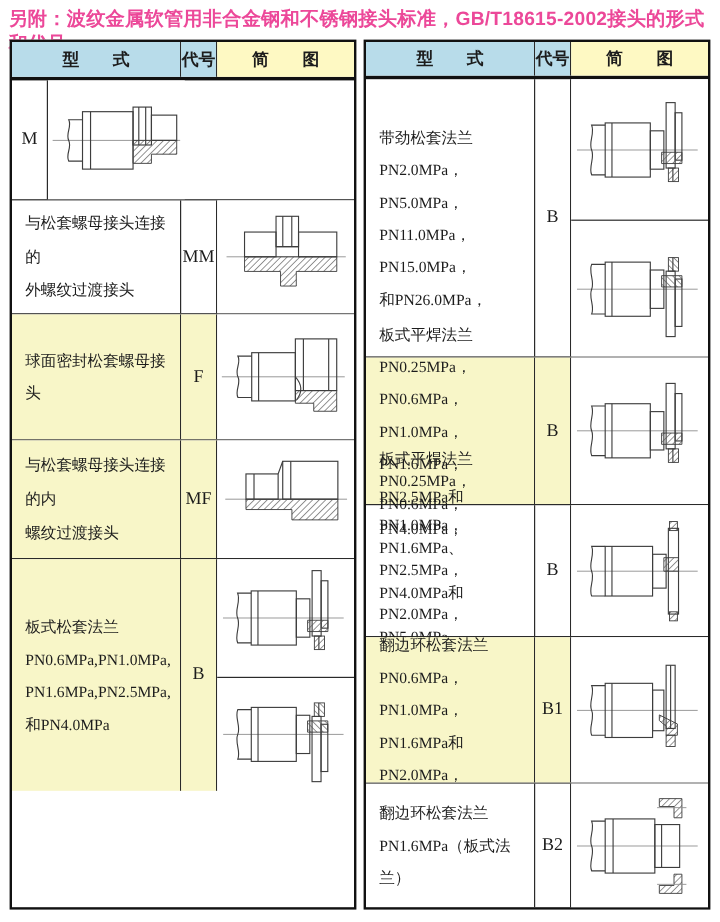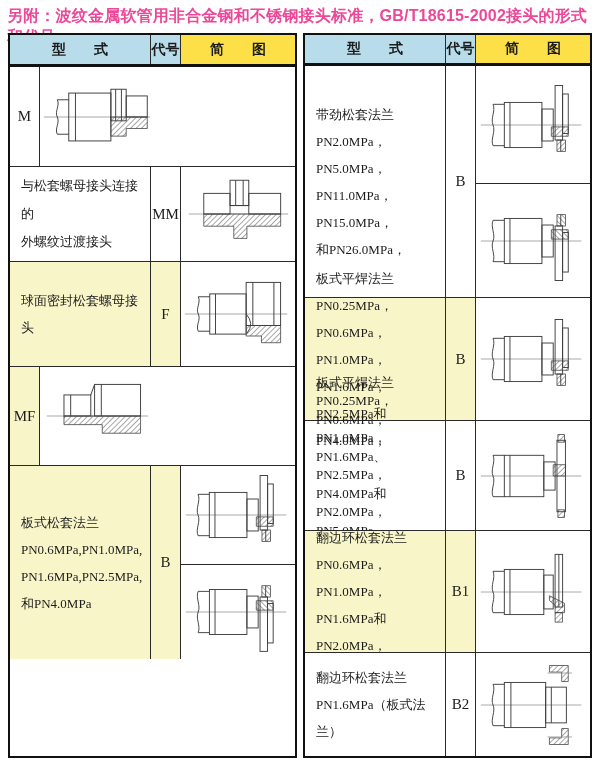--- a/index.html
+++ b/index.html
@@ -25,21 +25,21 @@
   .c-type { width:141px; padding:4px 6px 4px 11px; font-size:13px;
             line-height:27px; white-space:pre-line; }
   .c-type.tight { line-height:18.5px; }
   .c-type.two-line { line-height:28px; }
   .c-code { width:30px;  justify-content:center; font-size:15px; }
   .c-diag { width:114px; justify-content:center; background:#fff;
             flex-direction:column; padding:0; }
 
   .hdr .cell { background:#b8dcea; justify-content:center; padding:0;
                font-size:14px; line-height:normal; white-space:normal; }
-  .hdr .c-diag { background:#fde047; }
+  .hdr .c-diag { background:#fef9c3; }
 
   .hl { background:#f8f6c8; }
 
   .subdiag { width:100%; display:flex; align-items:center; justify-content:center; }
   .subdiag + .subdiag { border-top:1px solid #2a2a2a; }
 
   .diag-svg { display:block; }
   .ln { fill:none; stroke:#3d3d3d; stroke-width:1; }
   .cl { stroke:#8f8f8f; stroke-width:0.8; }
   .ht { fill:url(#hatch); stroke:#3d3d3d; stroke-width:0.8; }
@@ -203,20 +203,22 @@
       <div class="cell c-type hl">球面密封松套螺母接头</div>
       <div class="cell c-code hl">F</div>
       <div class="cell c-diag">
         <svg class="diag-svg" width="112" height="96" viewBox="0 0 117 96">
             <use href="#sym-f"></use>
           </svg>
       </div>
     </div>
 
     <div class="row" style="height:99px">
+      <div class="cell c-type two-line hl">与松套螺母接头连接的内
+螺纹过渡接头</div>
       <div class="cell c-code hl">MF</div>
       <div class="cell c-diag">
         <svg class="diag-svg" width="112" height="94" viewBox="0 0 117 96">
             <use href="#sym-mf"></use>
           </svg>
       </div>
     </div>
 
 
     <div class="row" style="height:193px; border-bottom:none">

